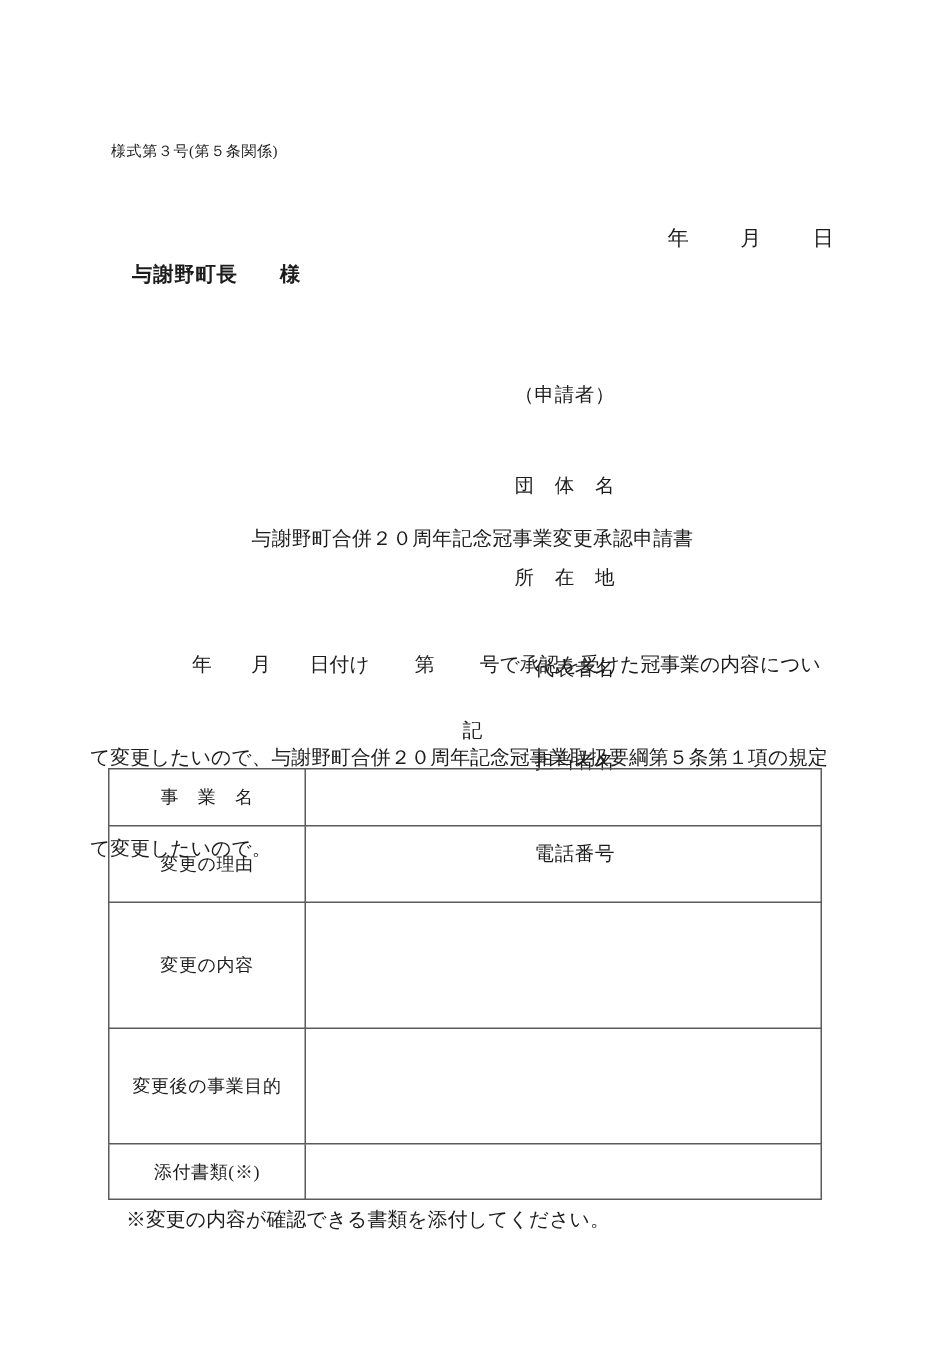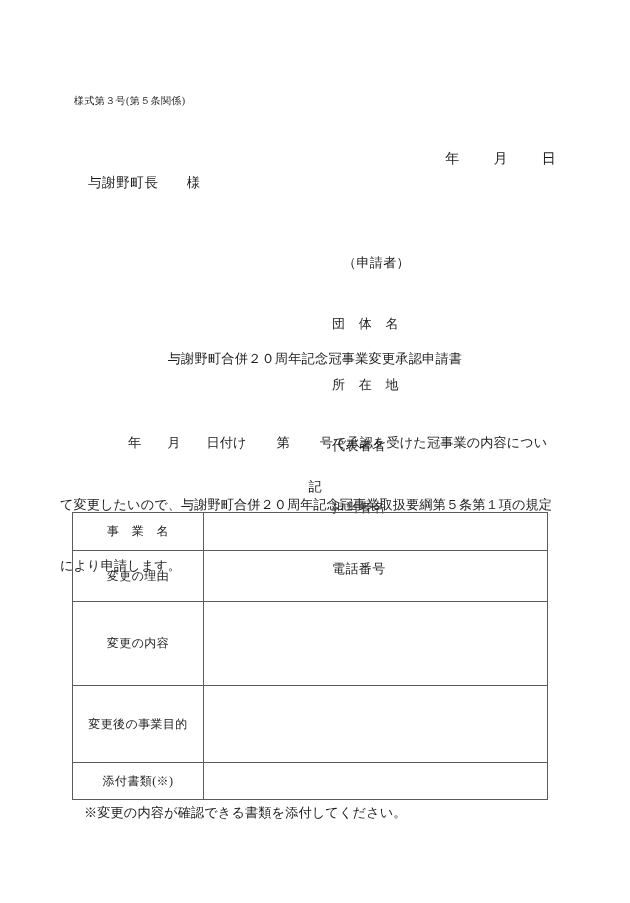--- a/index.html
+++ b/index.html
@@ -41,29 +41,31 @@
     letter-spacing: 0.3px;
   }
   #date-line .gap { display: inline-block; width: 34px; }
 
   
   #addressee {
     left: 88px;
     top: 174px;
     font-size: 13.5px;
     letter-spacing: 0.6px;
+    font-weight: bold;
   }
 
   
   #applicant-block {
     left: 332px;
     top: 212px;
     font-size: 13px;
     line-height: 20.4px;
     letter-spacing: 0.4px;
+    text-align: right;
   }
   #applicant-block .line { display: block; white-space: pre; }
   #applicant-block .indent { padding-left: 11px; }
 
   
   #doc-title {
     left: 0;
     top: 350px;
     width: 630px;
     text-align: center;
@@ -152,21 +154,21 @@
     <span class="line">代表者名</span>
     <span class="line">担当者名</span>
     <span class="line">電話番号</span>
   </div>
 
   <div class="abs" id="doc-title">与謝野町合併２０周年記念冠事業変更承認申請書</div>
 
   <div class="abs" id="body-paragraph">
     <span class="line"><span class="lead"></span><span>年</span><span class="blank-s"></span><span>月</span><span class="blank-s"></span><span>日付け</span><span class="blank-m"></span><span>第</span><span class="blank-m"></span><span>号で承認を受けた冠事業の内容につい</span></span>
     <span class="line">て変更したいので、与謝野町合併２０周年記念冠事業取扱要綱第５条第１項の規定</span>
-    <span class="line">により申請します。</span>
+    <span class="line">て変更したいので。</span>
   </div>
 
   <div class="abs" id="ki-marker">記</div>
 
   <table id="form-table">
     <tbody>
       <tr class="r1">
         <td class="label">事　業　名</td>
         <td class="value"></td>
       </tr>

